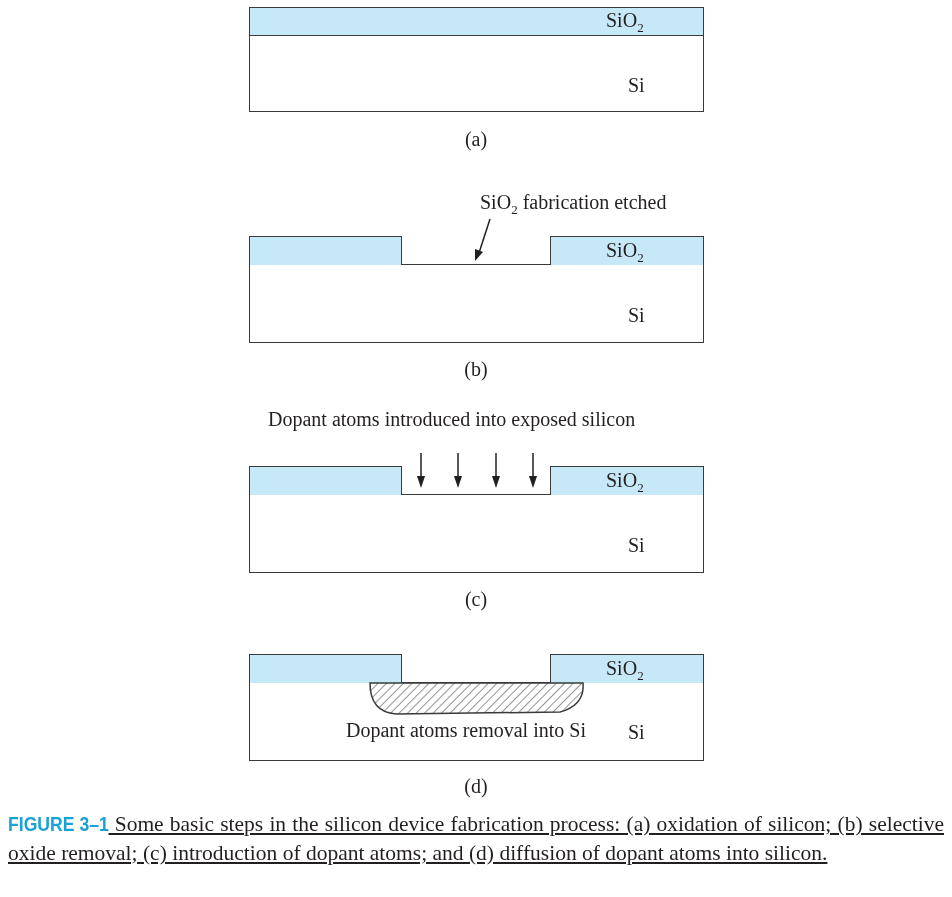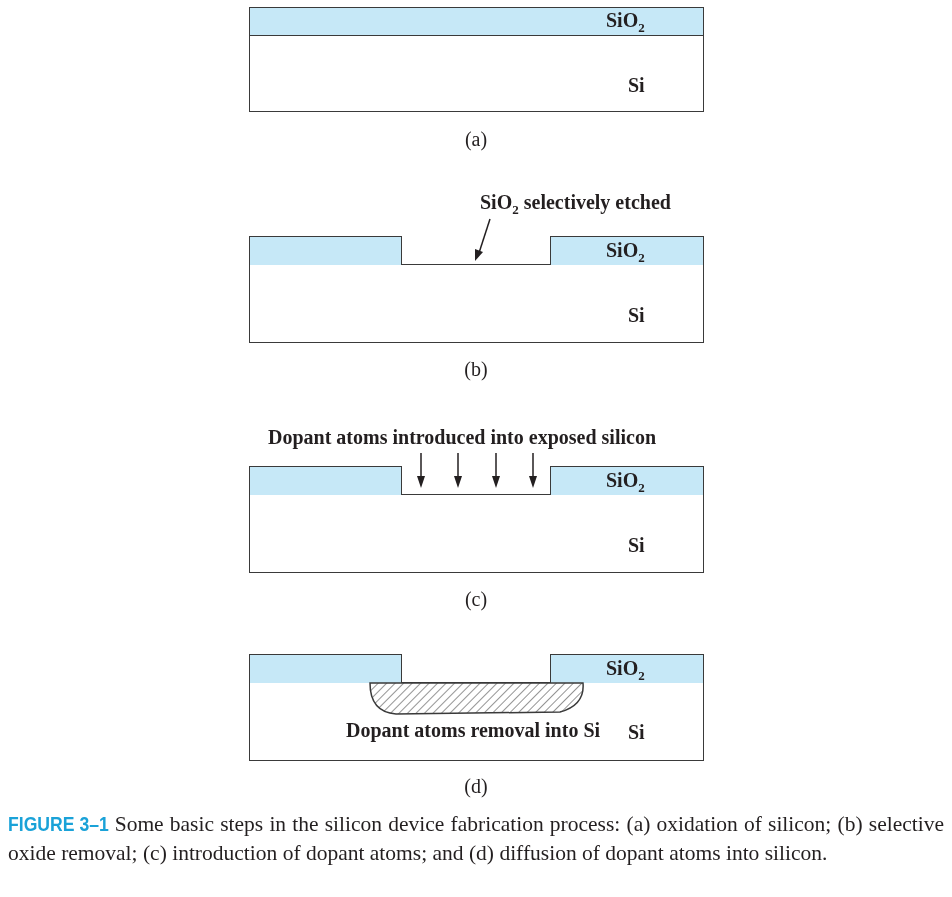--- a/index.html
+++ b/index.html
@@ -1,54 +1,54 @@
 <!DOCTYPE html>
 <html><head>
 <meta charset="utf-8">
 <style>
   html, body { margin: 0; padding: 0; background: #ffffff; }
   body { width: 952px; height: 897px; position: relative; overflow: hidden;
          font-family: "Liberation Serif", "DejaVu Serif", serif; color: #231f20; }
   .panel { position: absolute; left: 0; width: 952px; }
   .oxide { position: absolute; background: #c6e8f7; border: 1.5px solid #3a3a3a; box-sizing: border-box; }
   .si { position: absolute; background: #ffffff; border: 1.5px solid #3a3a3a; box-sizing: border-box; }
-  .lbl { position: absolute; font-size: 20px; line-height: 1; white-space: nowrap; font-weight: bold; }
+  .lbl { position: absolute; font-size: 20px; line-height: 1; white-space: nowrap; }
   .sub { font-size: 13px; position: relative; top: 5px; }
   .panel-label { position: absolute; font-size: 20px; left: 0; width: 952px; text-align: center; }
   svg { position: absolute; overflow: visible; }
-  .caption { position: absolute; left: 8px; top: 810px; width: 936px; font-size: 21.5px; line-height: 29px; text-align: justify; }
+  .caption { position: absolute; left: 8px; top: 810px; width: 936px; font-size: 21.5px; line-height: 29px; text-align: justify; text-decoration: underline; }
   .fig-num { color: #1aa2d8; font-family: "Liberation Sans", "DejaVu Sans", sans-serif; font-weight: bold; font-size: 20px; transform: scaleX(0.88); display: inline-block; transform-origin: left; margin-right: -14px; }
 </style>
 </head>
 <body>
 
 <div class="panel">
   <div class="oxide" style="left:249px; top:7px; width:455px; height:29px;"></div>
   <div class="si" style="left:249px; top:35px; width:455px; height:77px;"></div>
   <div class="lbl" style="left:606px; top:10px;"><span>SiO</span><span class="sub">2</span></div>
   <div class="lbl" style="left:628px; top:75px;">Si</div>
   <div class="panel-label" style="top:128px;">(a)</div>
 </div>
 
 <div class="panel">
-  <div class="lbl" style="left:480px; top:192px;"><span>SiO</span><span class="sub">2</span><span> selectively etched</span></div>
+  <div class="lbl" style="left:480px; top:192px;"><span>SiO</span><span class="sub">2</span><span> fabrication etched</span></div>
   <svg style="left:0; top:0;" width="952" height="897">
     <line x1="490" y1="219" x2="478" y2="256" stroke="#231f20" stroke-width="1.5"></line>
     <polygon points="475,261 475,249 483,252" fill="#231f20"></polygon>
   </svg>
   <div class="si" style="left:249px; top:264px; width:455px; height:79px;"></div>
   <div class="oxide" style="left:249px; top:236px; width:153px; height:29px; border-bottom:none;"></div>
   <div class="oxide" style="left:550px; top:236px; width:154px; height:29px; border-bottom:none;"></div>
   <div class="lbl" style="left:606px; top:240px;"><span>SiO</span><span class="sub">2</span></div>
   <div class="lbl" style="left:628px; top:305px;">Si</div>
   <div class="panel-label" style="top:358px;">(b)</div>
 </div>
 
 <div class="panel">
-  <div class="lbl" style="left:268px; top:427px;">Dopant atoms introduced into exposed silicon</div>
+  <div class="lbl" style="left:268px; top:409px;">Dopant atoms introduced into exposed silicon</div>
   <svg style="left:0; top:0;" width="952" height="897">
     <g stroke="#231f20" stroke-width="1.5" fill="#231f20">
       <line x1="421" y1="453" x2="421" y2="483"></line>
         <polygon points="417,476 425,476 421,488" stroke="none"></polygon>
       <line x1="458" y1="453" x2="458" y2="483"></line>
         <polygon points="454,476 462,476 458,488" stroke="none"></polygon>
       <line x1="496" y1="453" x2="496" y2="483"></line>
         <polygon points="492,476 500,476 496,488" stroke="none"></polygon>
       <line x1="533" y1="453" x2="533" y2="483"></line>
         <polygon points="529,476 537,476 533,488" stroke="none"></polygon>

